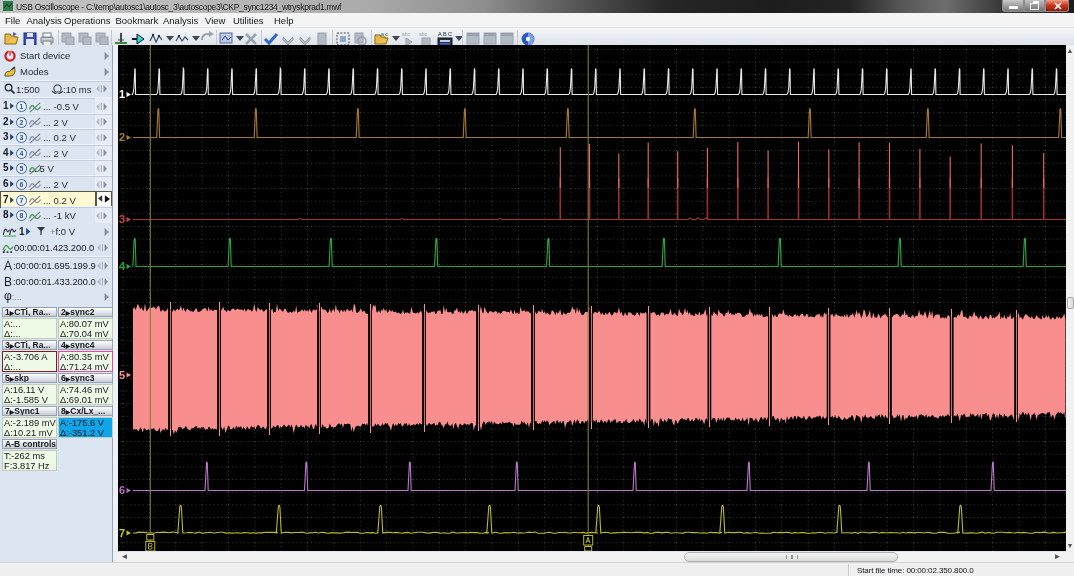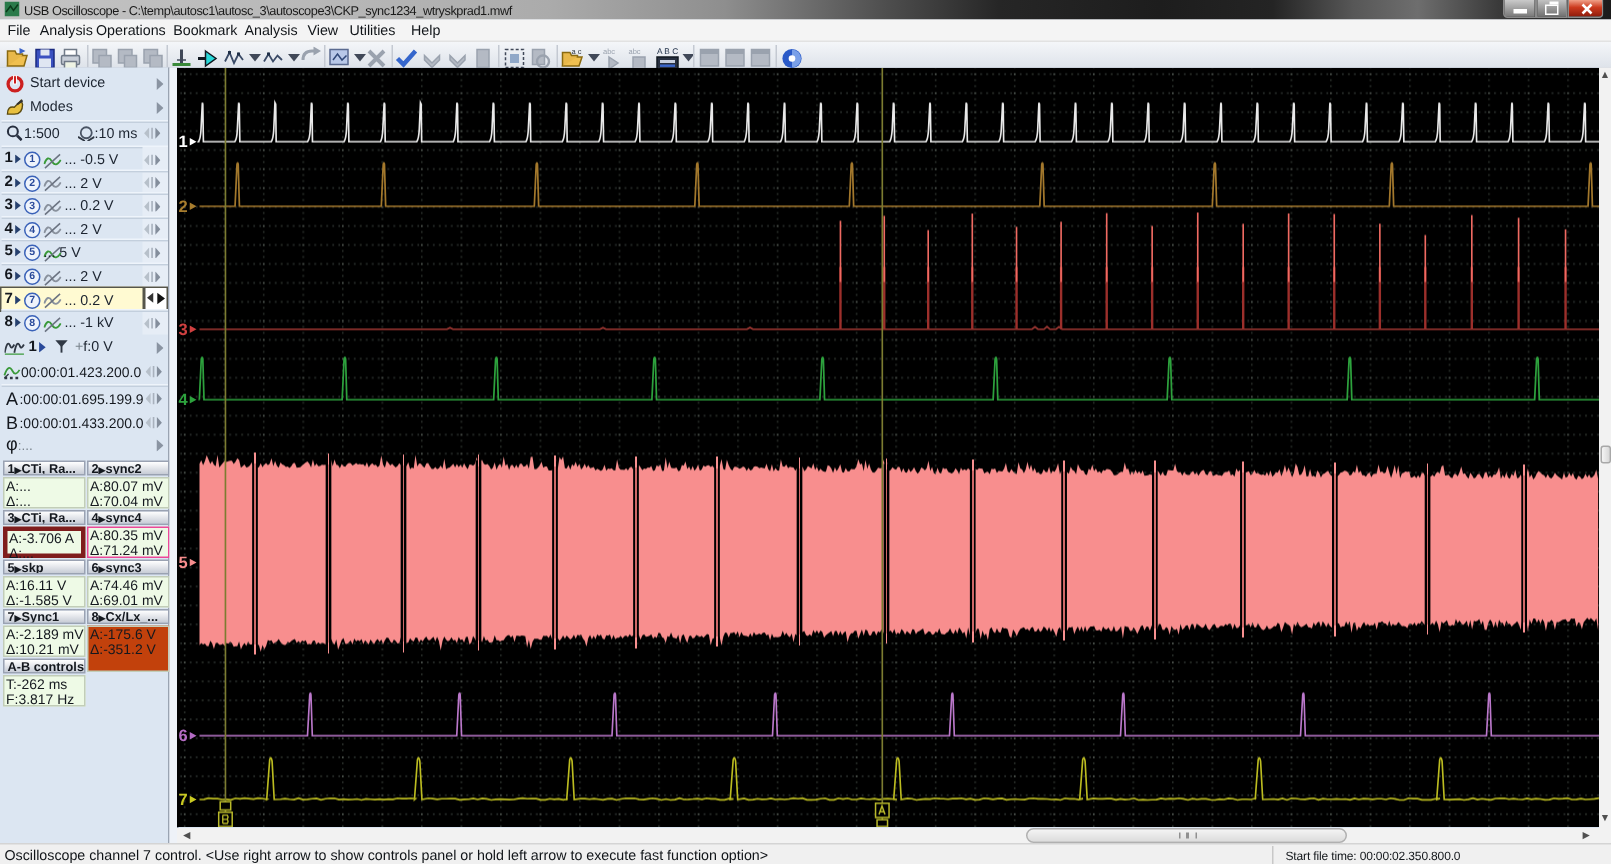--- a/index.html
+++ b/index.html
@@ -391,30 +391,30 @@
     <div style="position:absolute;left:4px;top:243.5px;font-size:12px;color:#14181e">φ<span style="font-size:9px;color:#7a848e">:...</span></div>
     <svg width="5" height="8" viewBox="0 0 5 8" style="position:absolute;left:104px;top:248px">
       <path d="M0.5,0 L5,4 L0.5,8 Z" fill="#8a94a2"></path>
     </svg>
     <div style="position:absolute;left:2px;top:262px;width:55px;height:10px;background:linear-gradient(#ffffff,#c7ccd6);border:1px solid #9aa2b2;box-sizing:border-box;font-size:8.5px;font-weight:bold;color:#14181e;padding-left:2px;line-height:8.5px;white-space:nowrap;overflow:hidden">1<span style="font-size:6px">▶</span>CTi, Ra...</div>
     <div style="position:absolute;left:58px;top:262px;width:55px;height:10px;background:linear-gradient(#ffffff,#c7ccd6);border:1px solid #9aa2b2;box-sizing:border-box;font-size:8.5px;font-weight:bold;color:#14181e;padding-left:2px;line-height:8.5px;white-space:nowrap;overflow:hidden">2<span style="font-size:6px">▶</span>sync2</div>
     <div style="position:absolute;left:2px;top:273px;width:55px;height:21px;background:#eefae6;border:1px solid #c2cdb8;box-sizing:border-box;font-size:9.3px;color:#14181e;padding-left:1px;line-height:10px;white-space:nowrap">A:...<br>Δ:...</div>
     <div style="position:absolute;left:58px;top:273px;width:55px;height:21px;background:#eefae6;border:1px solid #c2cdb8;box-sizing:border-box;font-size:9.3px;color:#14181e;padding-left:1px;line-height:10px;white-space:nowrap">A:80.07 mV<br>Δ:70.04 mV</div>
     <div style="position:absolute;left:2px;top:295px;width:55px;height:10px;background:linear-gradient(#ffffff,#c7ccd6);border:1px solid #9aa2b2;box-sizing:border-box;font-size:8.5px;font-weight:bold;color:#14181e;padding-left:2px;line-height:8.5px;white-space:nowrap;overflow:hidden">3<span style="font-size:6px">▶</span>CTi, Ra...</div>
     <div style="position:absolute;left:58px;top:295px;width:55px;height:10px;background:linear-gradient(#ffffff,#c7ccd6);border:1px solid #9aa2b2;box-sizing:border-box;font-size:8.5px;font-weight:bold;color:#14181e;padding-left:2px;line-height:8.5px;white-space:nowrap;overflow:hidden">4<span style="font-size:6px">▶</span>sync4</div>
-    <div style="position:absolute;left:2px;top:306px;width:55px;height:21px;background:#eefae6;border:3px solid #7f1d1d;box-sizing:border-box;font-size:9.3px;color:#14181e;padding-left:1px;line-height:10px;white-space:nowrap">A:-3.706 A<br>Δ:...</div>
+    <div style="position:absolute;left:2px;top:306px;width:55px;height:21px;background:#eefae6;border:1px solid #7f1d1d;box-sizing:border-box;font-size:9.3px;color:#14181e;padding-left:1px;line-height:10px;white-space:nowrap">A:-3.706 A<br>Δ:...</div>
     <div style="position:absolute;left:58px;top:306px;width:55px;height:21px;background:#eefae6;border:1px solid #ec4899;box-sizing:border-box;font-size:9.3px;color:#14181e;padding-left:1px;line-height:10px;white-space:nowrap">A:80.35 mV<br>Δ:71.24 mV</div>
     <div style="position:absolute;left:2px;top:328px;width:55px;height:10px;background:linear-gradient(#ffffff,#c7ccd6);border:1px solid #9aa2b2;box-sizing:border-box;font-size:8.5px;font-weight:bold;color:#14181e;padding-left:2px;line-height:8.5px;white-space:nowrap;overflow:hidden">5<span style="font-size:6px">▶</span>skp</div>
     <div style="position:absolute;left:58px;top:328px;width:55px;height:10px;background:linear-gradient(#ffffff,#c7ccd6);border:1px solid #9aa2b2;box-sizing:border-box;font-size:8.5px;font-weight:bold;color:#14181e;padding-left:2px;line-height:8.5px;white-space:nowrap;overflow:hidden">6<span style="font-size:6px">▶</span>sync3</div>
     <div style="position:absolute;left:2px;top:339px;width:55px;height:21px;background:#eefae6;border:1px solid #c2cdb8;box-sizing:border-box;font-size:9.3px;color:#14181e;padding-left:1px;line-height:10px;white-space:nowrap">A:16.11 V<br>Δ:-1.585 V</div>
     <div style="position:absolute;left:58px;top:339px;width:55px;height:21px;background:#eefae6;border:1px solid #c2cdb8;box-sizing:border-box;font-size:9.3px;color:#14181e;padding-left:1px;line-height:10px;white-space:nowrap">A:74.46 mV<br>Δ:69.01 mV</div>
     <div style="position:absolute;left:2px;top:361px;width:55px;height:10px;background:linear-gradient(#ffffff,#c7ccd6);border:1px solid #9aa2b2;box-sizing:border-box;font-size:8.5px;font-weight:bold;color:#14181e;padding-left:2px;line-height:8.5px;white-space:nowrap;overflow:hidden">7<span style="font-size:6px">▶</span>Sync1</div>
     <div style="position:absolute;left:58px;top:361px;width:55px;height:10px;background:linear-gradient(#ffffff,#c7ccd6);border:1px solid #9aa2b2;box-sizing:border-box;font-size:8.5px;font-weight:bold;color:#14181e;padding-left:2px;line-height:8.5px;white-space:nowrap;overflow:hidden">8<span style="font-size:6px">▶</span>Cx/Lx_...</div>
     <div style="position:absolute;left:2px;top:372px;width:55px;height:21px;background:#eefae6;border:1px solid #c2cdb8;box-sizing:border-box;font-size:9.3px;color:#14181e;padding-left:1px;line-height:10px;white-space:nowrap">A:-2.189 mV<br>Δ:10.21 mV</div>
-    <div style="position:absolute;left:58px;top:372px;width:55px;height:31px;background:#c2410c;border:1px solid #c2cdb8;box-sizing:border-box;font-size:9.3px;color:#14181e;padding-left:1px;line-height:10px;white-space:nowrap">A:-175.6 V<br>Δ:-351.2 V</div>
+    <div style="position:absolute;left:58px;top:372px;width:55px;height:21px;background:#0ea5e9;border:1px solid #c2cdb8;box-sizing:border-box;font-size:9.3px;color:#14181e;padding-left:1px;line-height:10px;white-space:nowrap">A:-175.6 V<br>Δ:-351.2 V</div>
     <div style="position:absolute;left:2px;top:394px;width:55px;height:10px;background:linear-gradient(#ffffff,#c7ccd6);border:1px solid #9aa2b2;box-sizing:border-box;font-size:8.5px;font-weight:bold;color:#14181e;padding-left:2px;line-height:8.5px;white-space:nowrap;overflow:hidden">A-B controls</div>
     <div style="position:absolute;left:2px;top:405px;width:55px;height:21px;background:#eefae6;border:1px solid #c2cdb8;box-sizing:border-box;font-size:9.3px;color:#14181e;padding-left:1px;line-height:10px;white-space:nowrap">T:-262 ms<br>F:3.817 Hz</div>
   </div>
 <div id="split"></div>
 <svg id="plot" width="948" height="506" viewBox="0 0 948 506" style="position:absolute;left:118px;top:45px;background:#000;transform:translateZ(0)">
 <defs>
 <pattern id="gh" width="26.35" height="12.65" patternUnits="userSpaceOnUse" x="4.6" y="3.9">
   <rect x="0" y="0" width="1.1" height="1.1" fill="#59615a"></rect>
   <rect x="4" y="0" width="1" height="1" fill="#363d3a"></rect>
   <rect x="8" y="0" width="1" height="1" fill="#363d3a"></rect>
@@ -563,15 +563,14 @@
  <div style="position:absolute;left:566px;top:0;width:214px;height:10px;background:linear-gradient(#f4f4f4,#dcdcdc);border:1px solid #b0b0b0;border-radius:5px;box-sizing:border-box"></div>
  <div style="position:absolute;left:668px;top:2.6px;width:10px;height:4px;border-left:1.2px solid #909090;border-right:1.2px solid #909090;background:linear-gradient(90deg,transparent 40%,#909090 40%,#909090 60%,transparent 60%)"></div>
  <div style="position:absolute;left:934px;top:0px;width:11px;height:10px;color:#505050;font-size:8px;line-height:10px;text-align:center">►</div>
 </div>
 <div id="vscroll">
  <div style="position:absolute;left:0;top:1px;width:8px;height:9px;color:#505050;font-size:7px;line-height:9px;text-align:center">▲</div>
  <div style="position:absolute;left:0.5px;top:252px;width:7px;height:12px;background:linear-gradient(90deg,#f4f4f4,#d8d8d8);border:1px solid #a8a8a8;box-sizing:border-box;border-radius:2px"></div>
  <div style="position:absolute;left:0;top:496px;width:8px;height:9px;color:#505050;font-size:7px;line-height:9px;text-align:center">▼</div>
 </div>
 <div id="status">
- <span style="position:absolute;left:3px;top:2px;white-space:nowrap">Oscilloscope channel 7 control. &lt;Use right arrow to show controls panel or hold left arrow to execute fast function option&gt;</span>
  <div style="position:absolute;left:848px;top:1px;width:1px;height:12px;background:#c8c8c8"></div>
  <span style="position:absolute;left:857px;top:2.5px;white-space:nowrap;font-size:8px;letter-spacing:-0.1px">Start file time: 00:00:02.350.800.0</span>
 </div>
 </body></html>

